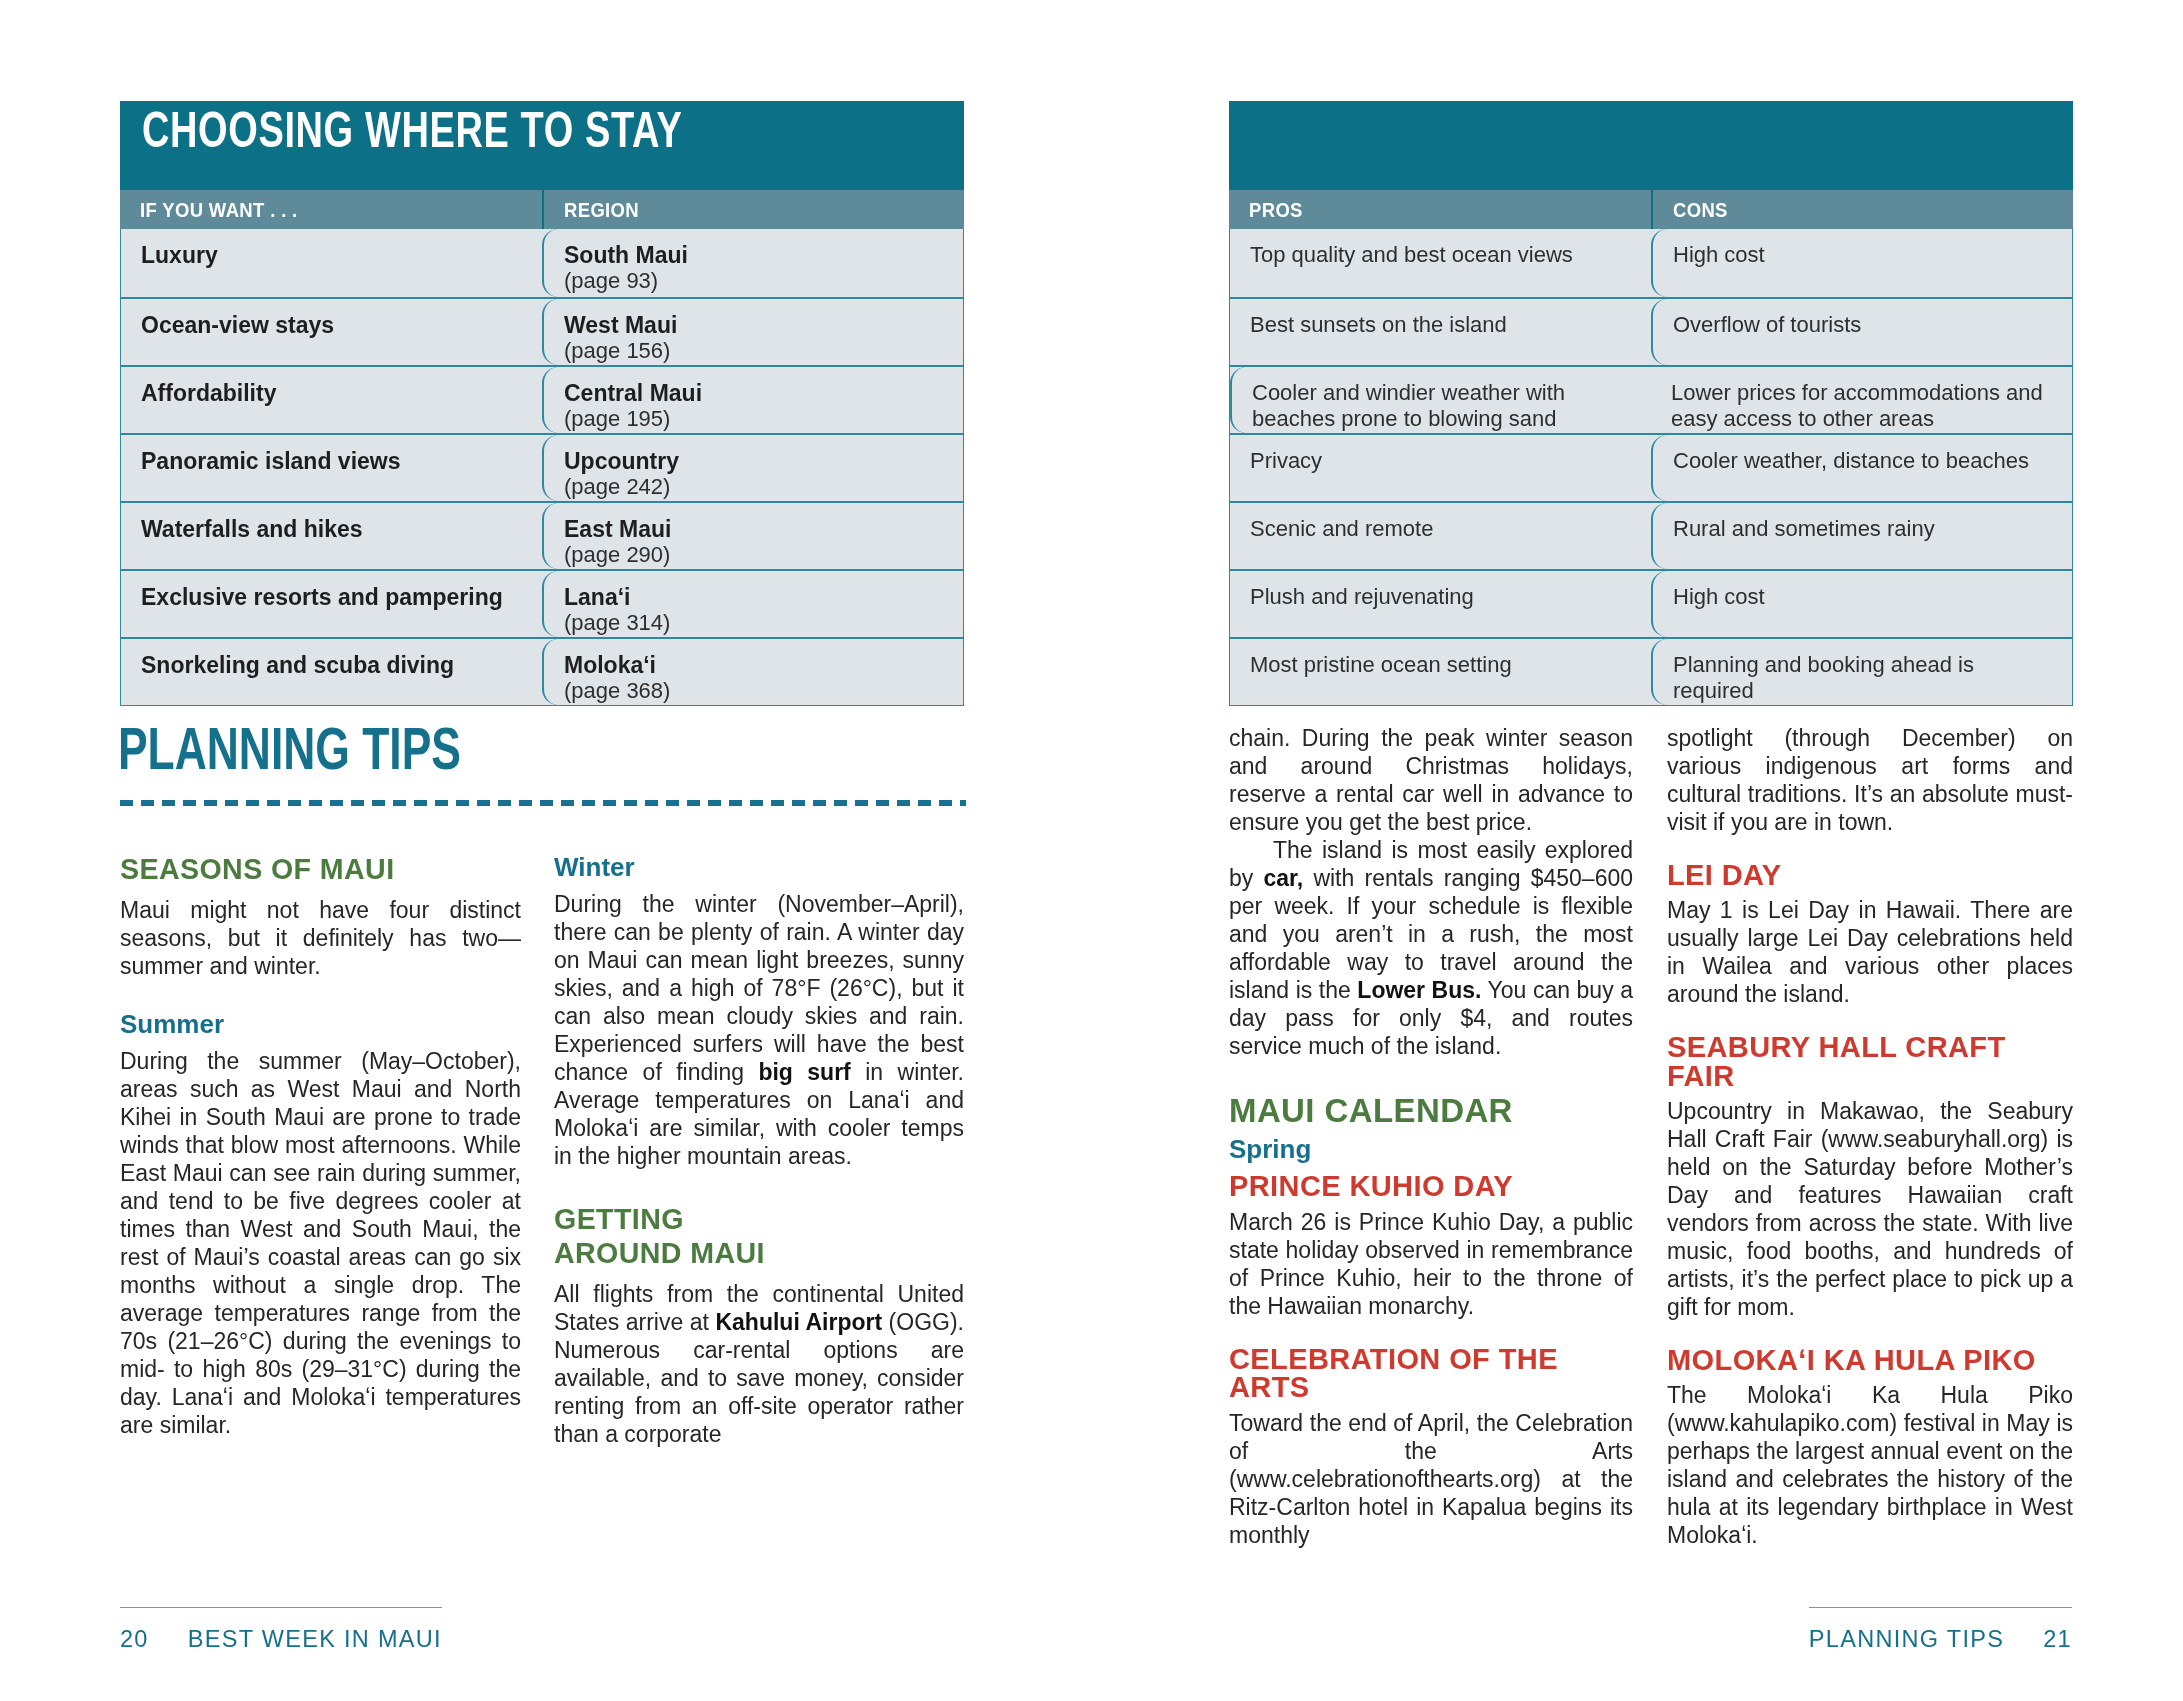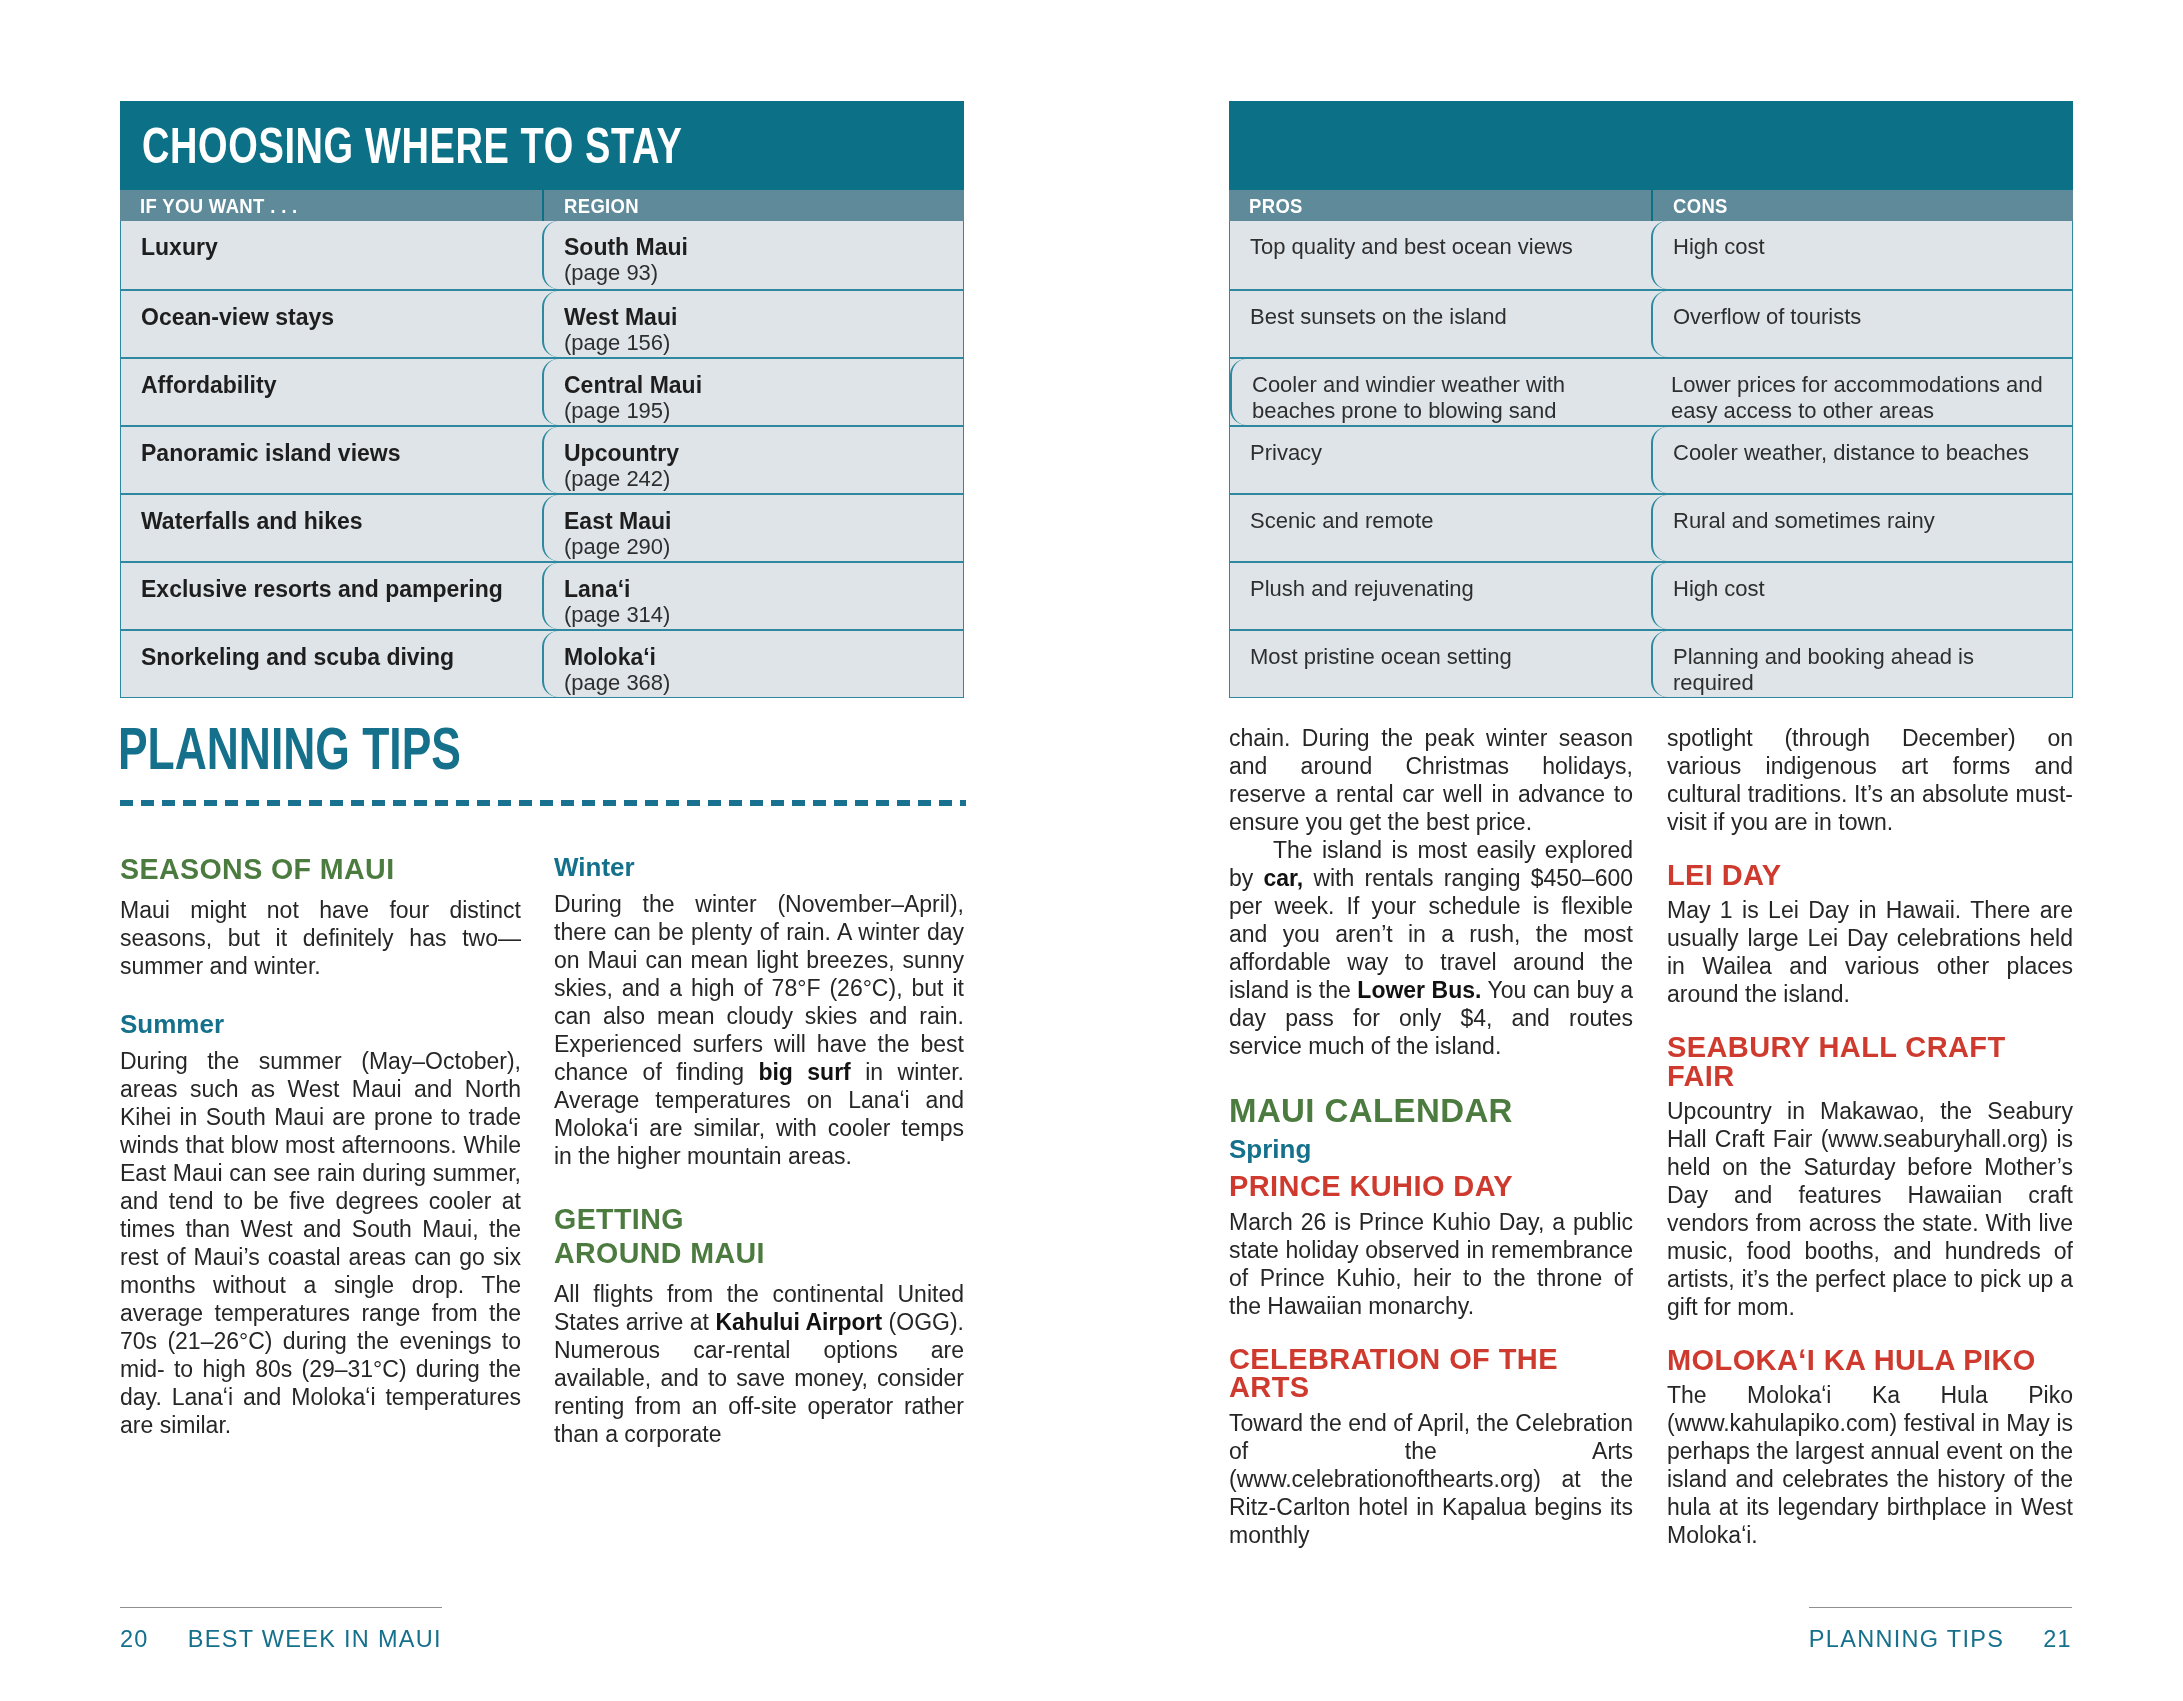--- a/index.html
+++ b/index.html
@@ -2,23 +2,23 @@
 <html lang="en" style="font-size:13.4px"><head>
 <meta charset="utf-8">
 <style>
   html,body{margin:0;padding:0;background:#ffffff;}
   .sheet{
     position:relative;width:2183px;height:1701px;background:#ffffff;
     font-family:"Liberation Sans", sans-serif;color:#262626;overflow:hidden;
   }
   
   .info-table{position:absolute;top:101px;width:844px;}
-  .tbl-header{height:89px;background:#0c7187;display:flex;align-items:center;padding-left:22px;box-sizing:border-box;}
+  .tbl-header{height:89px;background:#0c7187;display:flex;align-items:flex-start;padding-left:22px;box-sizing:border-box;}
   .tbl-title{color:#ffffff;font-weight:bold;font-size:50px;letter-spacing:0.8px;display:inline-block;transform:scaleX(.76);transform-origin:0 50%;white-space:nowrap;}
-  .tbl-sub{height:31px;background:#5f8a9a;display:flex;}
+  .tbl-sub{height:39px;background:#5f8a9a;display:flex;}
   .tbl-sub .sub-cell{width:50%;box-sizing:border-box;display:flex;align-items:center;padding-left:20px;}
   .tbl-sub .sub-cell + .sub-cell{border-left:2.5px solid #0c7187;}
   .sub-label{color:#ffffff;font-weight:bold;font-size:21px;letter-spacing:0.4px;display:inline-block;transform:scaleX(.88);transform-origin:0 50%;white-space:nowrap;}
   .tbl-rows{border:1.7px solid #2e89a0;border-top:none;background:#dfe4e8;}
   .tbl-row{display:flex;height:68px;box-sizing:border-box;}
   .tbl-row + .tbl-row{border-top:2.5px solid #2e89a0;}
   .tbl-cell{width:50%;box-sizing:border-box;padding:12.6px 17px 0 20px;line-height:26px;border-radius:16px;}
   .tbl-cell.second{border-left:2.5px solid #2e89a0;}
   .cell-strong{font-weight:bold;font-size:23px;color:#1e1e1e;display:block;}
   .cell-page{font-weight:normal;font-size:22px;color:#2e2e2e;display:block;}

